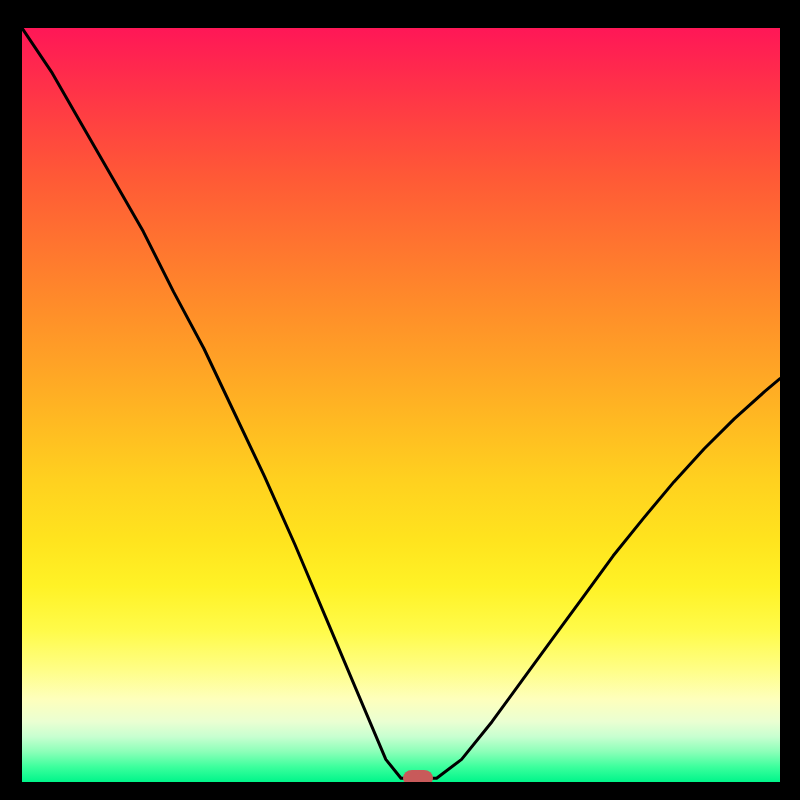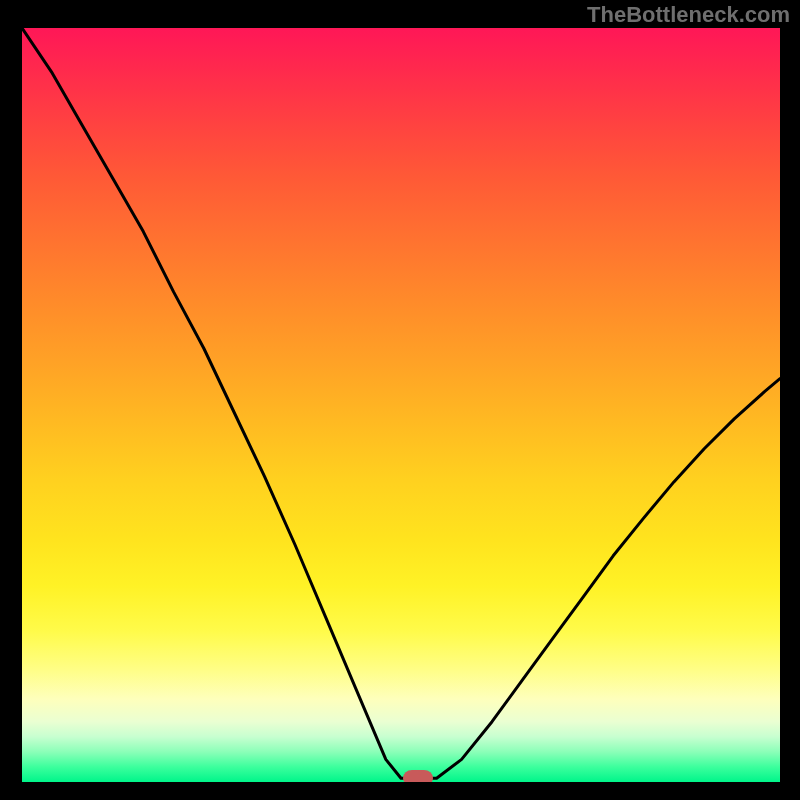--- a/index.html
+++ b/index.html
@@ -79,21 +79,20 @@
     background: #c85a5a;
     transform: translate(-50%, -50%);
     z-index: 3;
   }
 </style>
 </head>
 <body>
 
 <div class="frame">
 
-  <div class="watermark">TheBottleneck.com</div>
 
   <div class="plot-area">
     <div class="bg-gradient"></div>
     <svg class="curve-svg" viewBox="0 0 758 754" preserveAspectRatio="none">
       <path fill="none" stroke="#000" stroke-width="3" stroke-linecap="round" stroke-linejoin="round" d="M 0.0 0.0 L 30.3 45.2 L 60.6 98.0 L 91.0 150.8 L 121.3 203.6 L 151.6 263.9 L 181.9 320.5 L 212.2 384.5 L 242.6 448.6 L 272.9 516.5 L 303.2 588.1 L 333.5 659.8 L 363.8 731.4 L 379.0 750.2 L 379.0 750.2 L 396.4 750.2 L 414.6 750.2 L 414.6 750.2 L 439.6 731.4 L 470.0 693.7 L 500.3 652.2 L 530.6 610.7 L 560.9 569.3 L 591.2 527.8 L 621.6 490.1 L 651.9 453.9 L 682.2 420.7 L 712.5 390.6 L 742.8 363.4 L 758.0 350.6"></path>
     </svg>
     <div class="marker" style="left: 396.434px; top: 750.23px;"></div>
   </div>
 
 </div>

